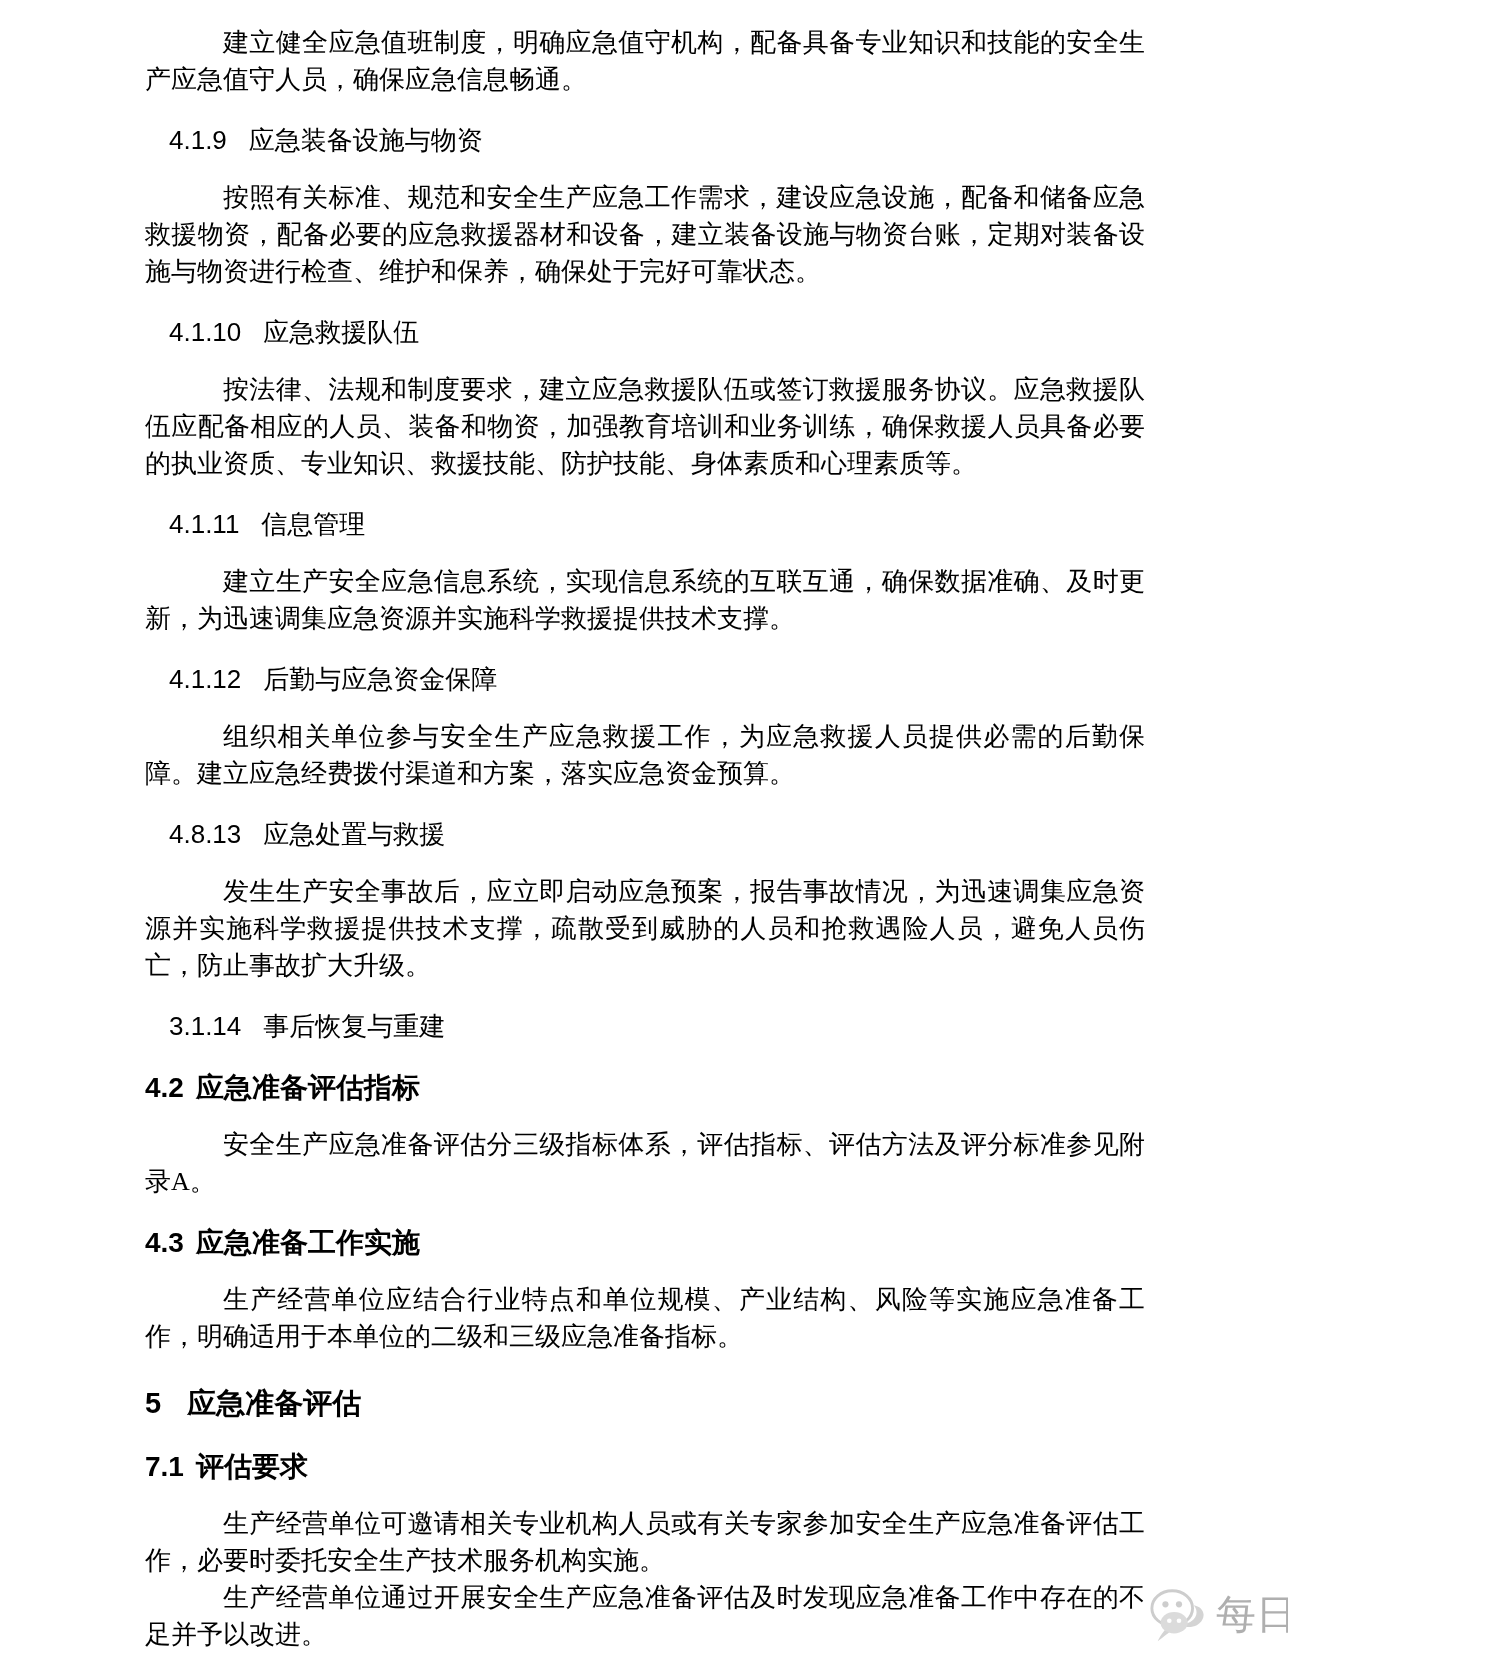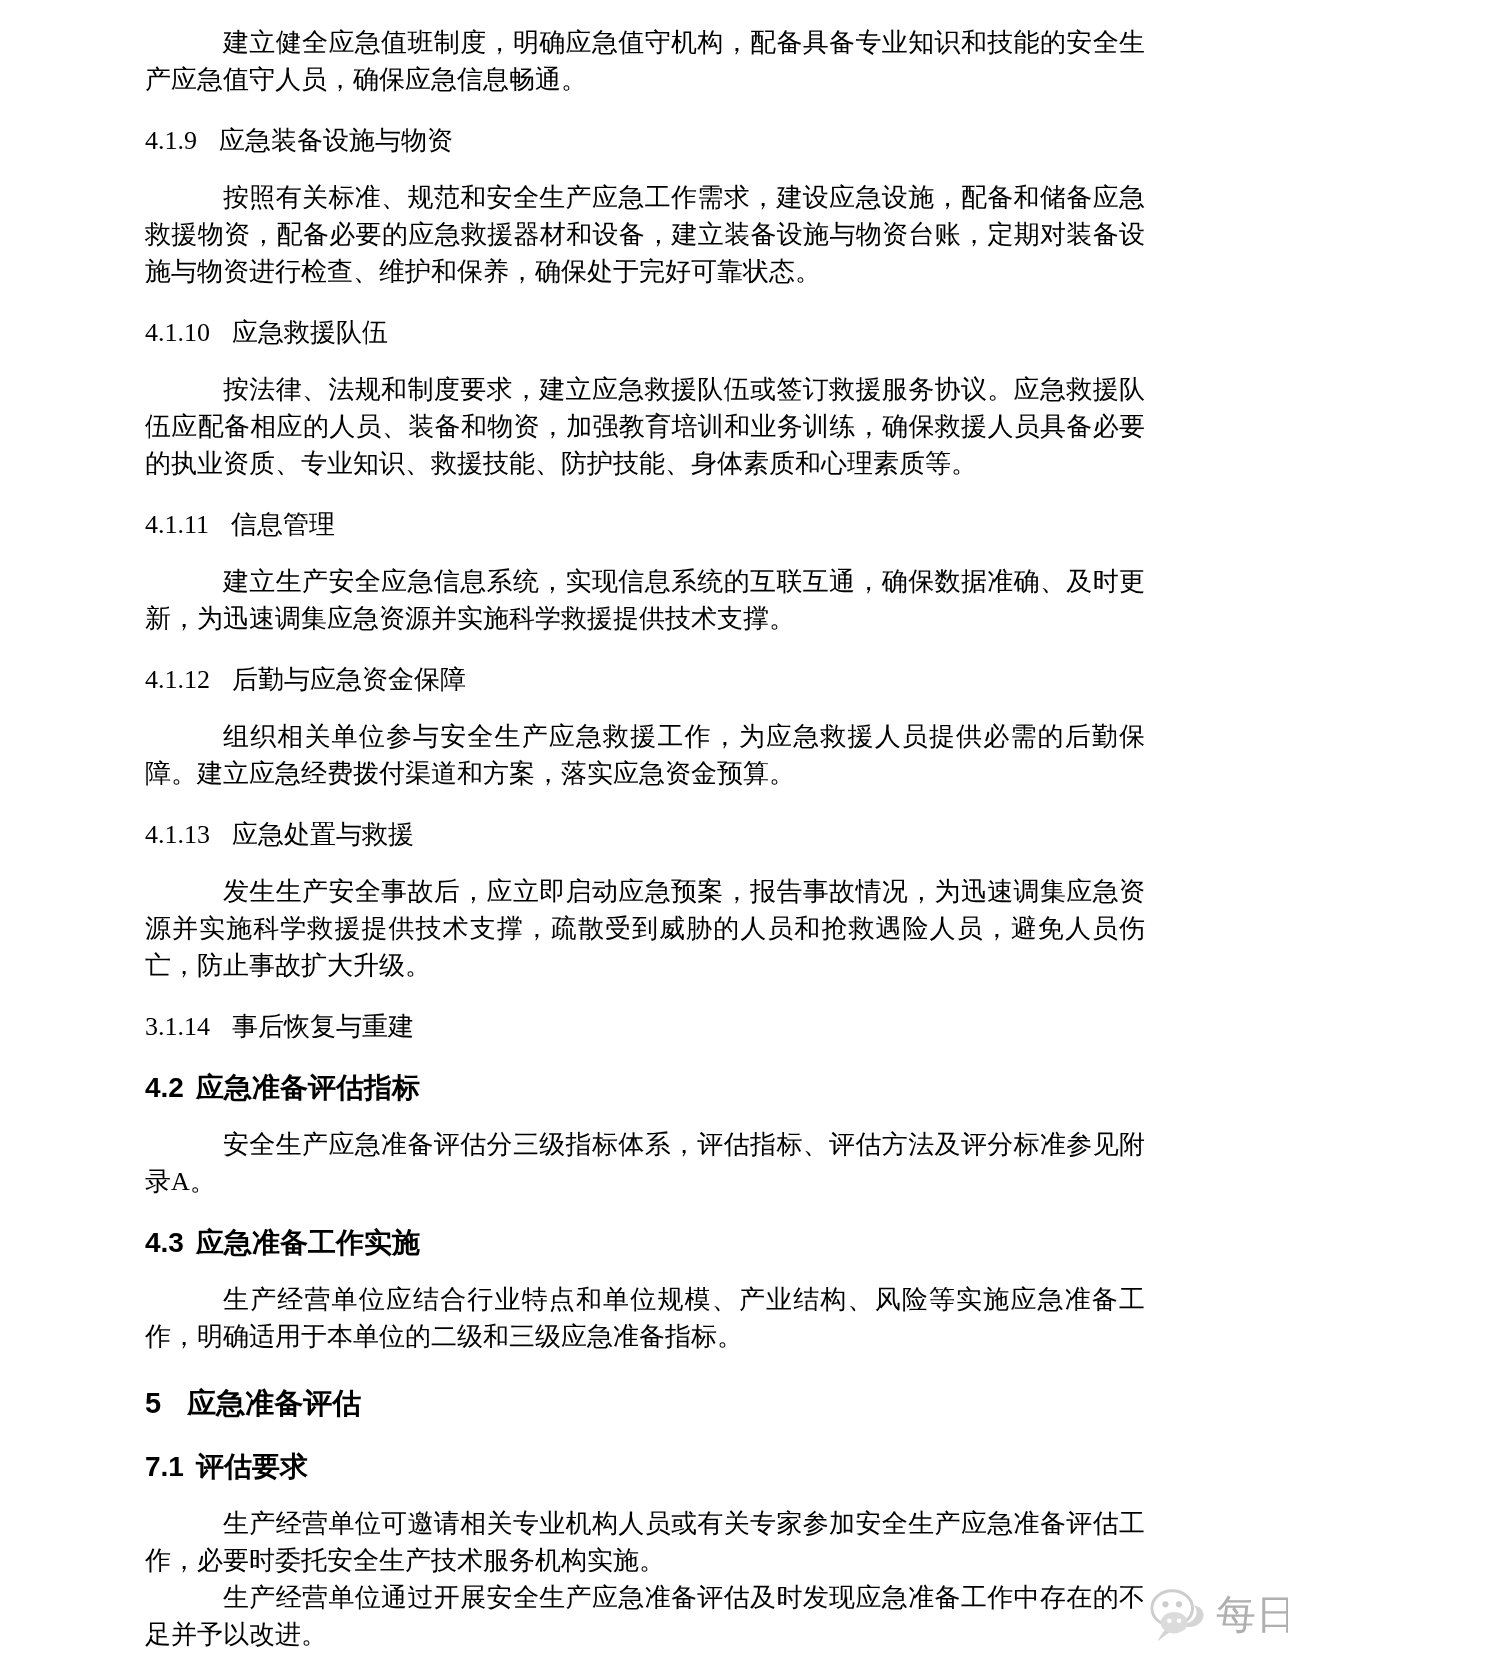--- a/index.html
+++ b/index.html
@@ -25,22 +25,23 @@
     text-indent:3em;
     letter-spacing:0;
   }
   .h3{
     margin:24px 0 20px 0;
     font-size:26px;
     line-height:37px;
     font-weight:normal;
   }
   .h3 .num{
-    font-family:Liberation Serif, serif;
+    font-family:Liberation Sans, sans-serif;
     margin-right:22px;
+    margin-left:24px;
   }
   .h2{
     margin:24px 0 20px 0;
     font-size:28px;
     line-height:37px;
     font-weight:bold;
     font-family:"Liberation Sans","DejaVu Sans",sans-serif;
   }
   .h2 .num{ margin-right:12px; }
   .h1{
@@ -90,21 +91,21 @@
     <span class="num">4.1.11</span><span class="ttl">信息管理</span>
   </div>
   <p class="para">建立生产安全应急信息系统，实现信息系统的互联互通，确保数据准确、及时更新，为迅速调集应急资源并实施科学救援提供技术支撑。</p>
 
   <div class="h3">
     <span class="num">4.1.12</span><span class="ttl">后勤与应急资金保障</span>
   </div>
   <p class="para">组织相关单位参与安全生产应急救援工作，为应急救援人员提供必需的后勤保障。建立应急经费拨付渠道和方案，落实应急资金预算。</p>
 
   <div class="h3">
-    <span class="num">4.1.13</span><span class="ttl">应急处置与救援</span>
+    <span class="num">4.8.13</span><span class="ttl">应急处置与救援</span>
   </div>
   <p class="para">发生生产安全事故后，应立即启动应急预案，报告事故情况，为迅速调集应急资源并实施科学救援提供技术支撑，疏散受到威胁的人员和抢救遇险人员，避免人员伤亡，防止事故扩大升级。</p>
 
   <div class="h3">
     <span class="num">3.1.14</span><span class="ttl">事后恢复与重建</span>
   </div>
 
   <div class="h2">
     <span class="num">4.2</span><span class="ttl">应急准备评估指标</span>
   </div>

